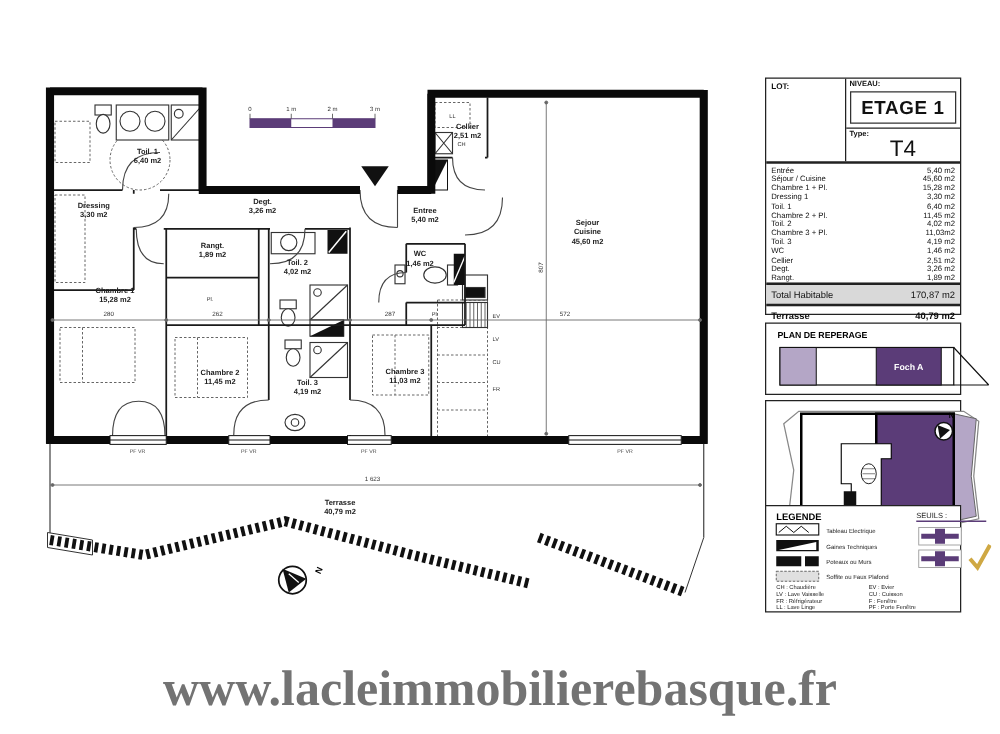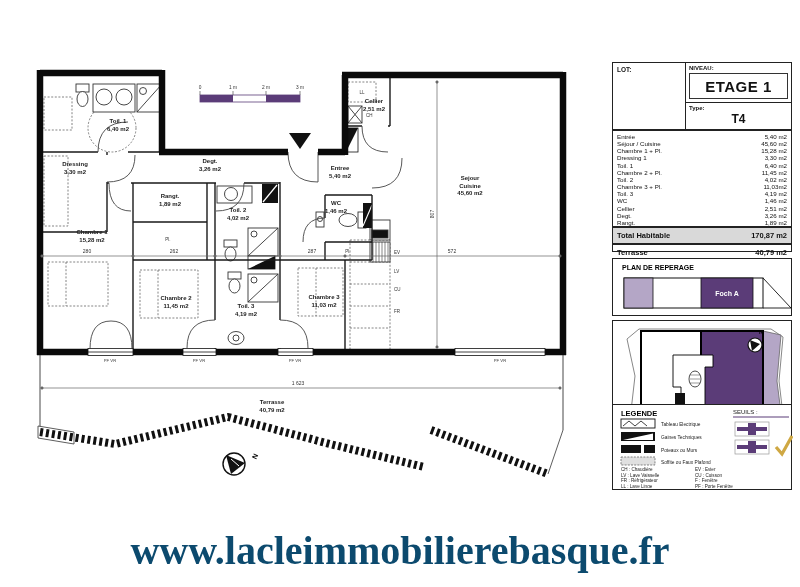--- a/index.html
+++ b/index.html
@@ -1,42 +1,42 @@
 <!DOCTYPE html>
 <html><head>
 <meta charset="utf-8">
 <style>
   html,body{margin:0;padding:0;background:#fff;}
   body{width:800px;height:587px;position:relative;overflow:hidden;
        font-family:"Liberation Sans",sans-serif;color:#111;}
   .abs{position:absolute;}
   
-  .box{position:absolute;left:612px;width:180px;border:1.5px solid #222;background:#fff;box-sizing:border-box;}
+  .box{position:absolute;left:612px;width:157px;border:1.5px solid #222;background:#fff;box-sizing:border-box;}
   .box1{top:62px;height:190px;display:flex;flex-direction:column;}
   .b1-header{display:flex;height:66px;border-bottom:2px solid #222;}
   .lot-cell{width:41%;border-right:1px solid #222;font-size:6.5px;font-weight:bold;padding:3px 4px;box-sizing:border-box;}
   .rightcol{flex:1;display:flex;flex-direction:column;}
   .niveau-cell{height:40px;border-bottom:1px solid #222;position:relative;box-sizing:border-box;}
   .type-cell{height:26px;position:relative;box-sizing:border-box;}
   .tiny-label{font-size:6px;font-weight:bold;position:absolute;top:2px;left:3px;}
   .big-val{position:absolute;left:3px;right:3px;top:10px;bottom:3px;border:1px solid #333;
            display:flex;align-items:center;justify-content:center;font-size:15px;font-weight:bold;letter-spacing:.5px;}
   .big-val2{position:absolute;left:3px;right:3px;top:8px;bottom:2px;display:flex;align-items:center;justify-content:center;
-            font-size:12px;font-weight:bold;}
+            font-size:18px;font-weight:normal;}
   .room-list{flex:1;padding:2px 4px 0 4px;}
   .room-row{display:flex;justify-content:space-between;font-size:6.2px;line-height:7.15px;}
   .total-row{display:flex;justify-content:space-between;align-items:center;background:#d9d9d9;
-             border-top:2px solid #222;border-bottom:2px solid #222;font-size:7.5px;font-weight:bold;padding:3px 4px;}
+             border-top:2px solid #222;border-bottom:2px solid #222;font-size:7.5px;font-weight:normal;padding:3px 4px;}
   .terr-row{display:flex;justify-content:space-between;align-items:center;font-size:7.5px;font-weight:bold;padding:3px 4px;}
   .box2{top:258px;height:58px;}
   .box3{top:320px;height:105px;}
   .box4{top:404px;height:86px;}
   
   .footer-url{position:absolute;left:0;top:527px;width:800px;text-align:center;
-              font-family:"Liberation Serif",serif;font-size:40px;font-weight:bold;color:#0c4a6e;}
+              font-family:"Liberation Serif",serif;font-size:40px;font-weight:bold;color:#737373;}
   svg{display:block;}
   text{font-family:"Liberation Sans",sans-serif;}
 </style>
 </head>
 <body>
 
 <svg class="abs" style="left:0;top:0" width="610" height="530" viewBox="0 0 610 530">
 
   <g stroke="#666" stroke-width="0.8" fill="none" stroke-dasharray="2,1.6">
     <rect x="44" y="97" width="28" height="33"></rect>

